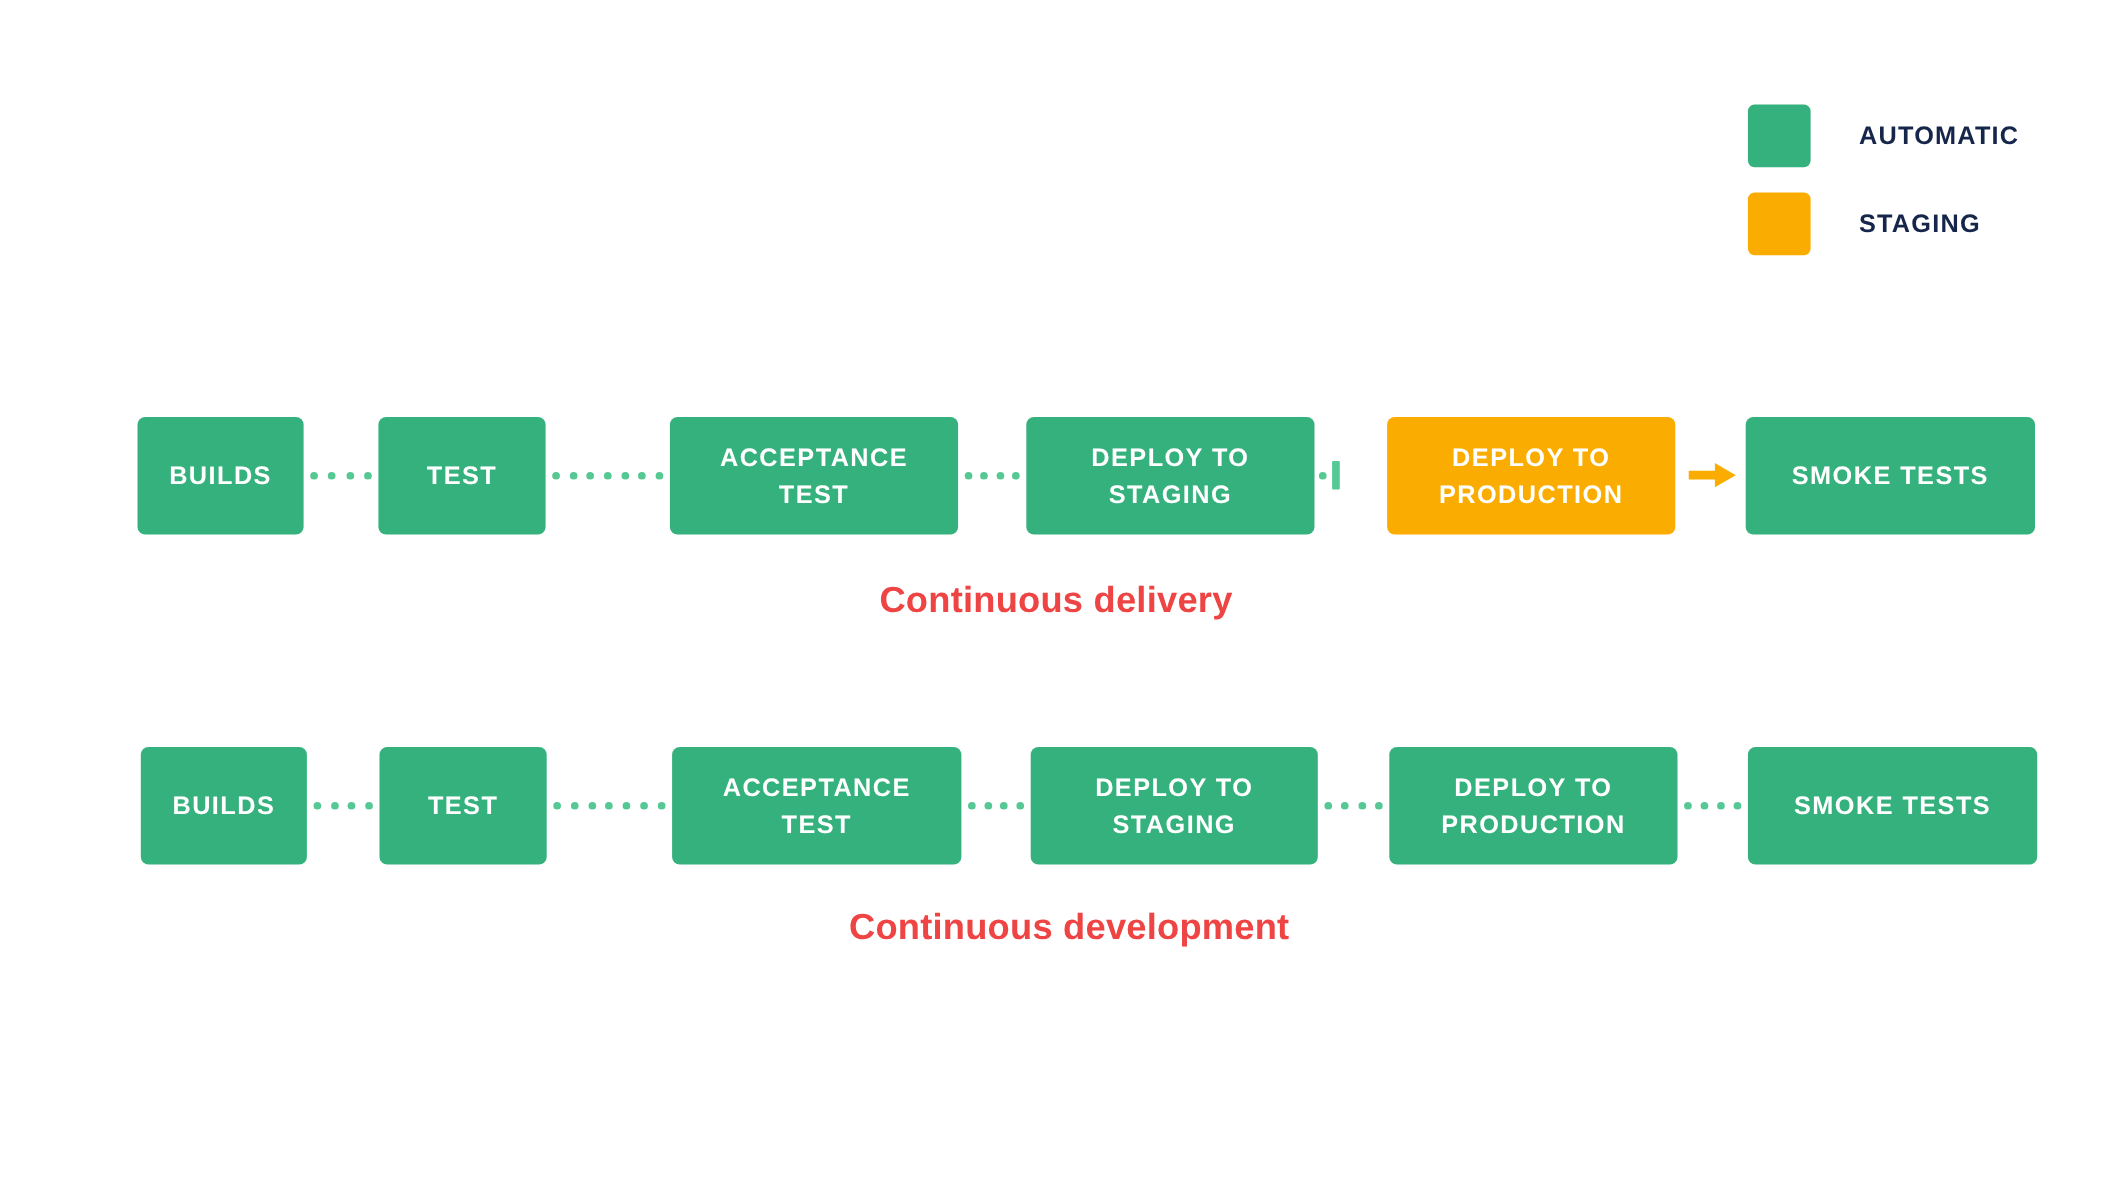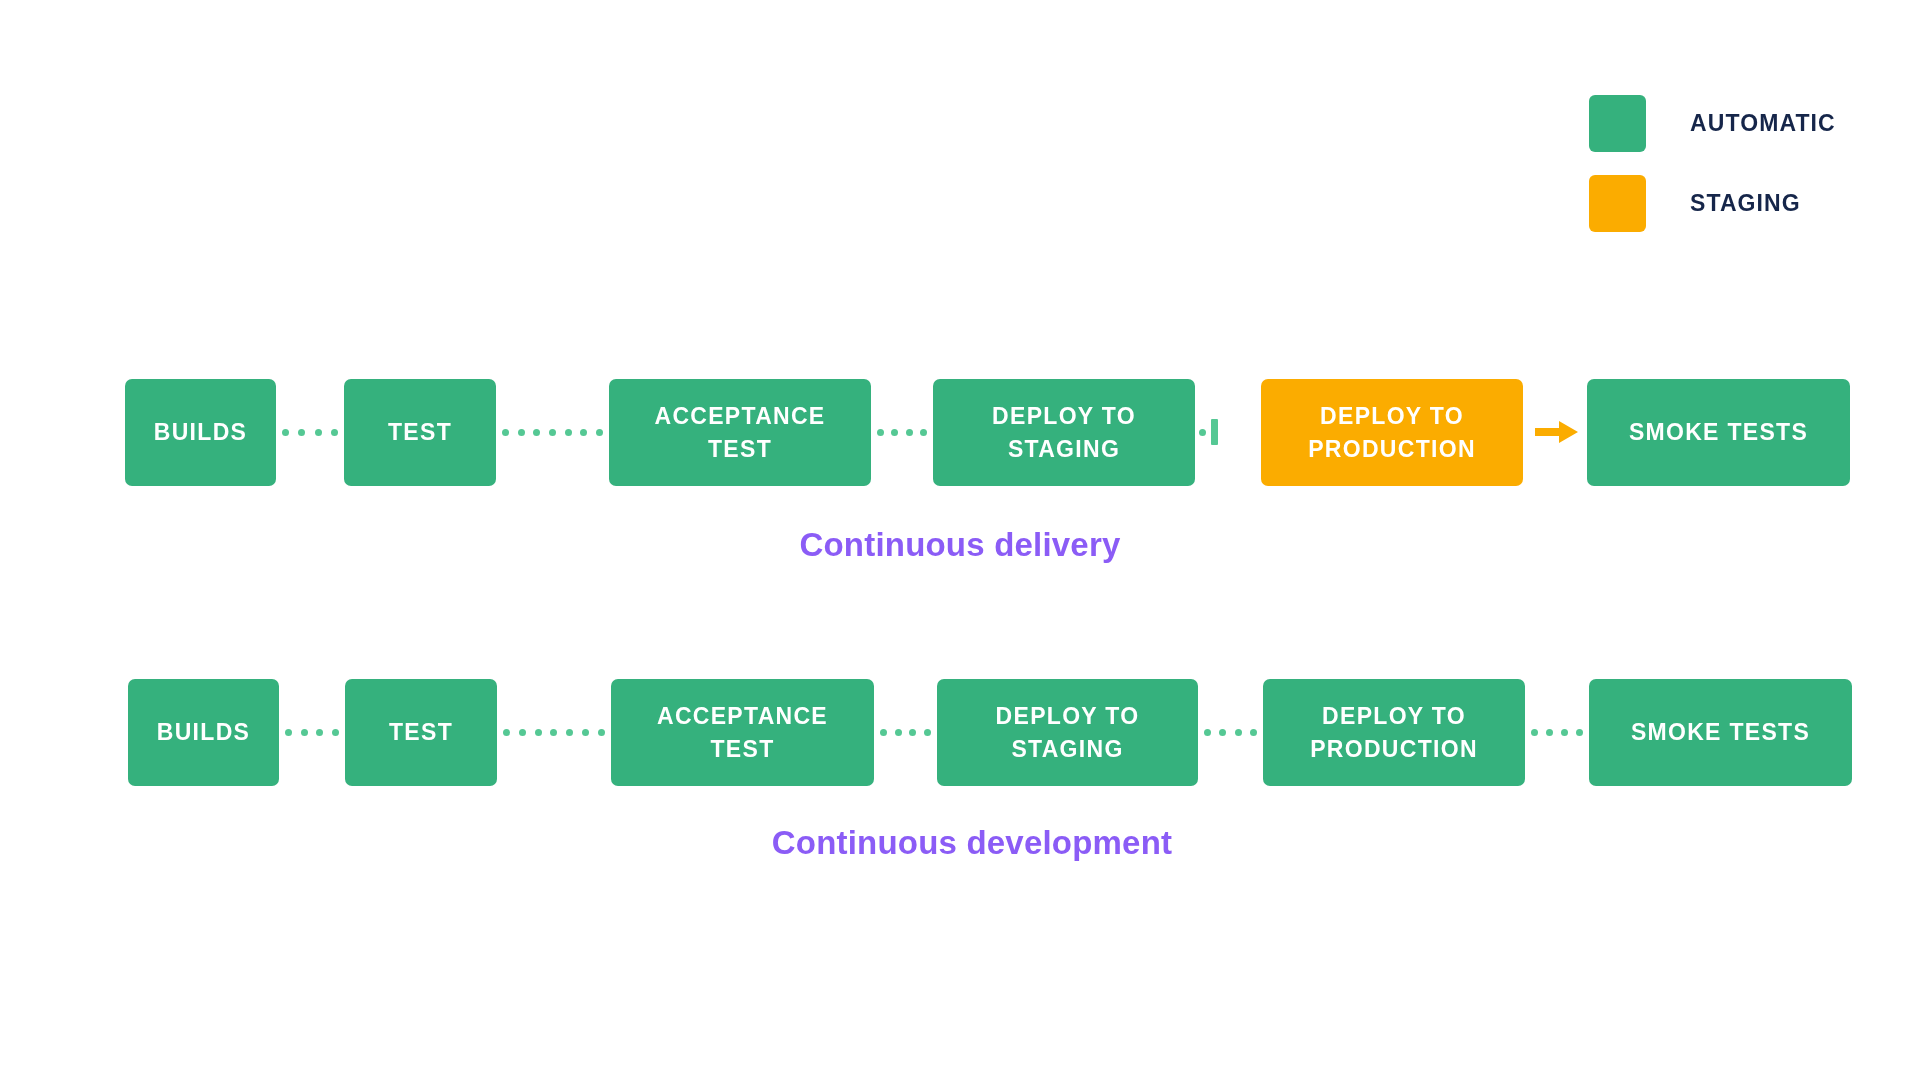--- a/index.html
+++ b/index.html
@@ -118,21 +118,21 @@
     top: 41px;
     height: 24px;
   }
 
   
   .caption {
     position: absolute;
     width: 1920px;
     left: 0;
     text-align: center;
-    color: #8b5cf6;
+    color: #ef4444;
     font-size: 33px;
     font-weight: bold;
     letter-spacing: 0.2px;
   }
   #caption-delivery    { top: 526px; }
   #caption-development { top: 824px; padding-left: 12px; }
 </style>
 </head>
 <body>
 

